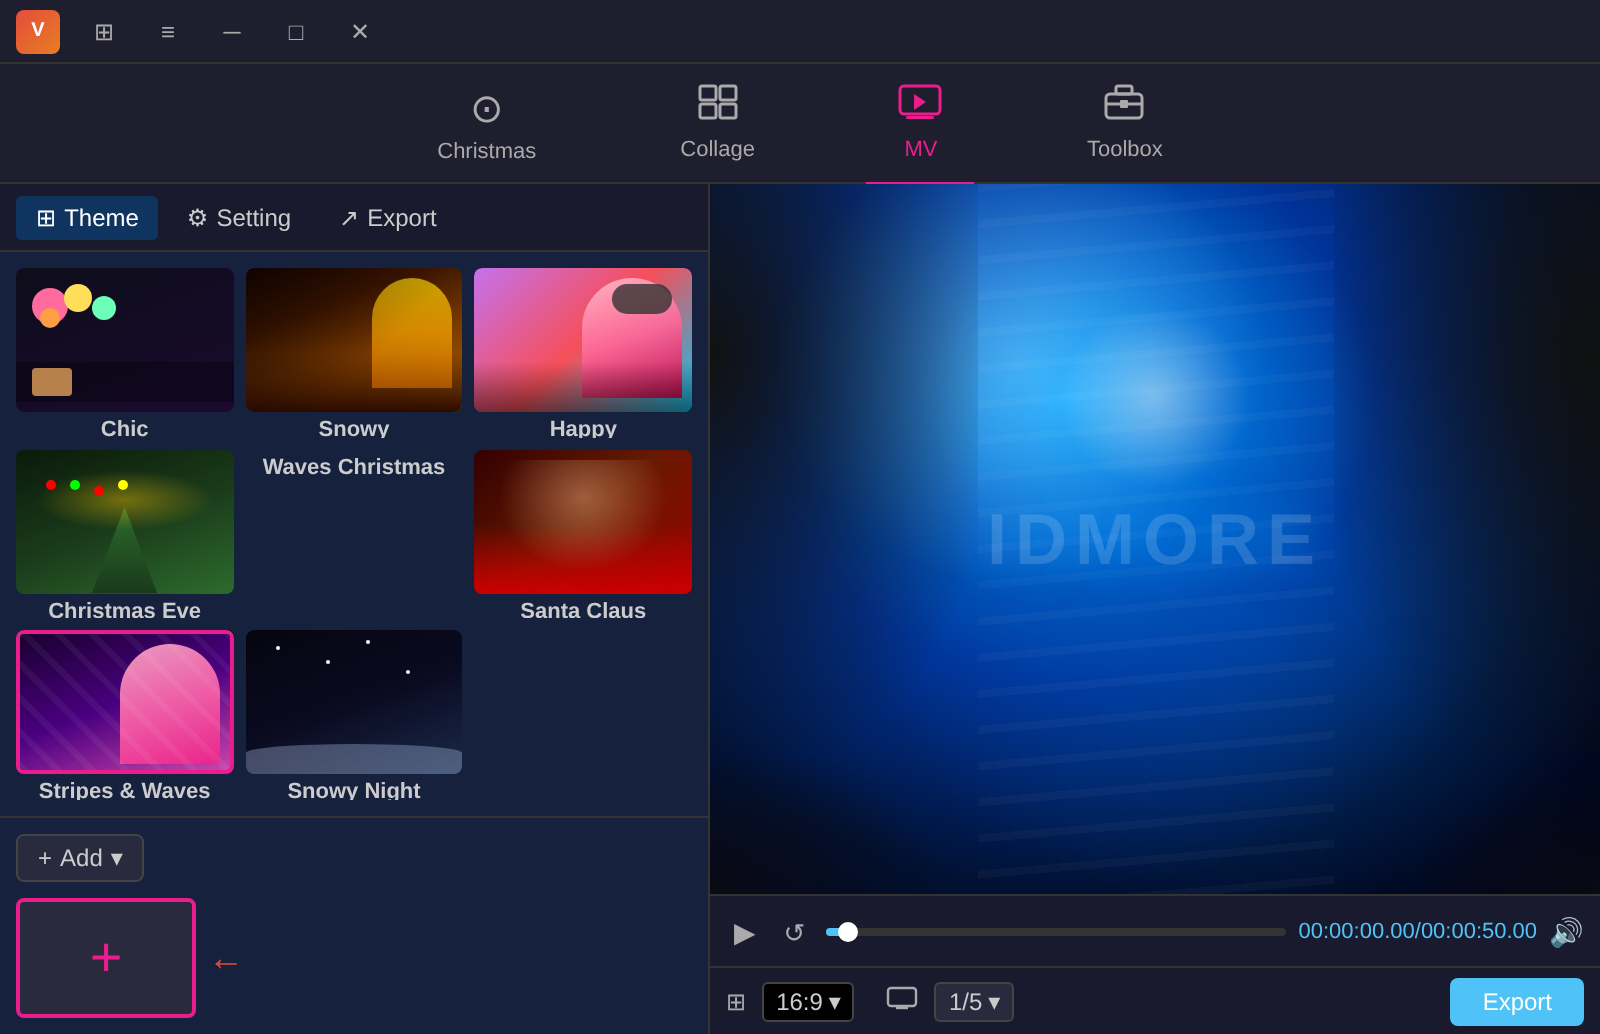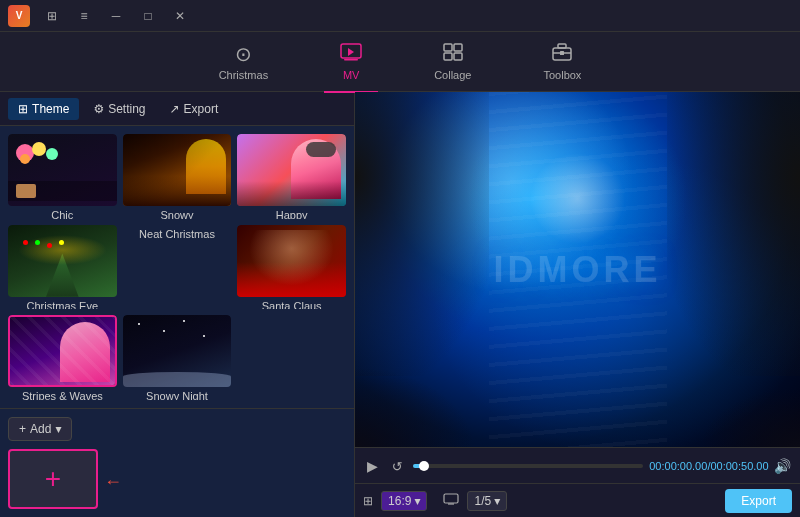--- a/index.html
+++ b/index.html
@@ -149,20 +149,21 @@
       border-radius: 4px;
       position: relative;
       overflow: hidden;
     }
     .theme-label {
       text-align: center;
       font-size: 11px;
       color: #ccc;
       margin-top: 3px;
       padding-bottom: 2px;
+      font-weight: bold;
     }
     .theme-item.selected .theme-thumbnail {
       border: 2px solid #e91e8c;
     }
 
     
     .bottom-section {
       border-top: 1px solid #333;
       padding: 8px;
       display: flex;
@@ -313,21 +314,21 @@
     .bottom-bar {
       height: 34px;
       background: #1a1a2e;
       display: flex;
       align-items: center;
       padding: 0 8px;
       gap: 8px;
       border-top: 1px solid #333;
     }
     .aspect-dropdown {
-      background: #4c1d95;
+      background: #000000;
       border: 1px solid #444;
       border-radius: 3px;
       padding: 2px 6px;
       color: #ccc;
       font-size: 12px;
       display: flex;
       align-items: center;
       gap: 3px;
     }
     .res-dropdown {
@@ -435,42 +436,42 @@
     <button class="title-bar-btn">─</button>
     <button class="title-bar-btn">□</button>
     <button class="title-bar-btn close">✕</button>
   </div>
 </div>
 
 <div class="nav-tabs">
   <div class="nav-tab">
     <span class="tab-icon">⊙</span>
     <span class="tab-label">Christmas</span>
-  </div>
-  <div class="nav-tab active">
-    <span class="tab-icon">
-      <svg width="22" height="18" viewBox="0 0 22 18" fill="none">
-        <rect x="1" y="1" width="20" height="14" rx="2" stroke="#e91e8c" stroke-width="1.5"></rect>
-        <path d="M8 5l6 4-6 4V5z" fill="#e91e8c"></path>
-        <rect x="4" y="16" width="14" height="1.5" rx="0.75" fill="#e91e8c"></rect>
-      </svg>
-    </span>
-    <span class="tab-label">MV</span>
   </div>
   <div class="nav-tab">
     <span class="tab-icon">
       <svg width="20" height="18" viewBox="0 0 20 18" fill="none">
         <rect x="1" y="1" width="8" height="7" rx="1" stroke="#aaa" stroke-width="1.5"></rect>
         <rect x="11" y="1" width="8" height="7" rx="1" stroke="#aaa" stroke-width="1.5"></rect>
         <rect x="1" y="10" width="8" height="7" rx="1" stroke="#aaa" stroke-width="1.5"></rect>
         <rect x="11" y="10" width="8" height="7" rx="1" stroke="#aaa" stroke-width="1.5"></rect>
       </svg>
     </span>
     <span class="tab-label">Collage</span>
   </div>
+  <div class="nav-tab active">
+    <span class="tab-icon">
+      <svg width="22" height="18" viewBox="0 0 22 18" fill="none">
+        <rect x="1" y="1" width="20" height="14" rx="2" stroke="#e91e8c" stroke-width="1.5"></rect>
+        <path d="M8 5l6 4-6 4V5z" fill="#e91e8c"></path>
+        <rect x="4" y="16" width="14" height="1.5" rx="0.75" fill="#e91e8c"></rect>
+      </svg>
+    </span>
+    <span class="tab-label">MV</span>
+  </div>
   <div class="nav-tab">
     <span class="tab-icon">
       <svg width="20" height="18" viewBox="0 0 20 18" fill="none">
         <rect x="6" y="1" width="8" height="4" rx="1" stroke="#aaa" stroke-width="1.5"></rect>
         <rect x="1" y="5" width="18" height="12" rx="2" stroke="#aaa" stroke-width="1.5"></rect>
         <line x1="1" y1="10" x2="19" y2="10" stroke="#aaa" stroke-width="1.5"></line>
         <rect x="8" y="8" width="4" height="4" rx="0.5" fill="#aaa"></rect>
       </svg>
     </span>
     <span class="tab-label">Toolbox</span>
@@ -541,21 +542,21 @@
             <div style="position:absolute;bottom:0;left:35%;width:30%;height:60%;background:linear-gradient(0deg,#1a3a1a,#2d6b2d);clip-path:polygon(50% 0%,100% 100%,0% 100%);"></div>
             <div style="position:absolute;top:10px;left:10px;right:10px;height:30px;background:radial-gradient(ellipse,rgba(255,200,0,0.4),transparent 70%);"></div>
 
             <div style="position:absolute;top:15px;left:15px;width:5px;height:5px;border-radius:50%;background:#ff0000;box-shadow:12px 0 0 #00ff00,24px 3px 0 #ff0000,36px 0 0 #ffff00;"></div>
           </div>
         </div>
         <div class="theme-label">Christmas Eve</div>
       </div>
 
       <div class="theme-item">
-        <div class="theme-label">Neat Christmas</div>
+        <div class="theme-label">Waves Christmas</div>
       </div>
 
       <div class="theme-item">
         <div class="theme-thumbnail">
           <div class="theme-thumbnail-inner santa-bg">
             <div style="position:absolute;bottom:0;left:0;right:0;height:35px;background:linear-gradient(0deg,#cc0000,transparent);"></div>
             <div style="position:absolute;top:5px;left:5px;right:5px;bottom:5px;background:radial-gradient(ellipse at 50% 30%,rgba(255,200,150,0.4),transparent 60%);"></div>
           </div>
         </div>
         <div class="theme-label">Santa Claus</div>

